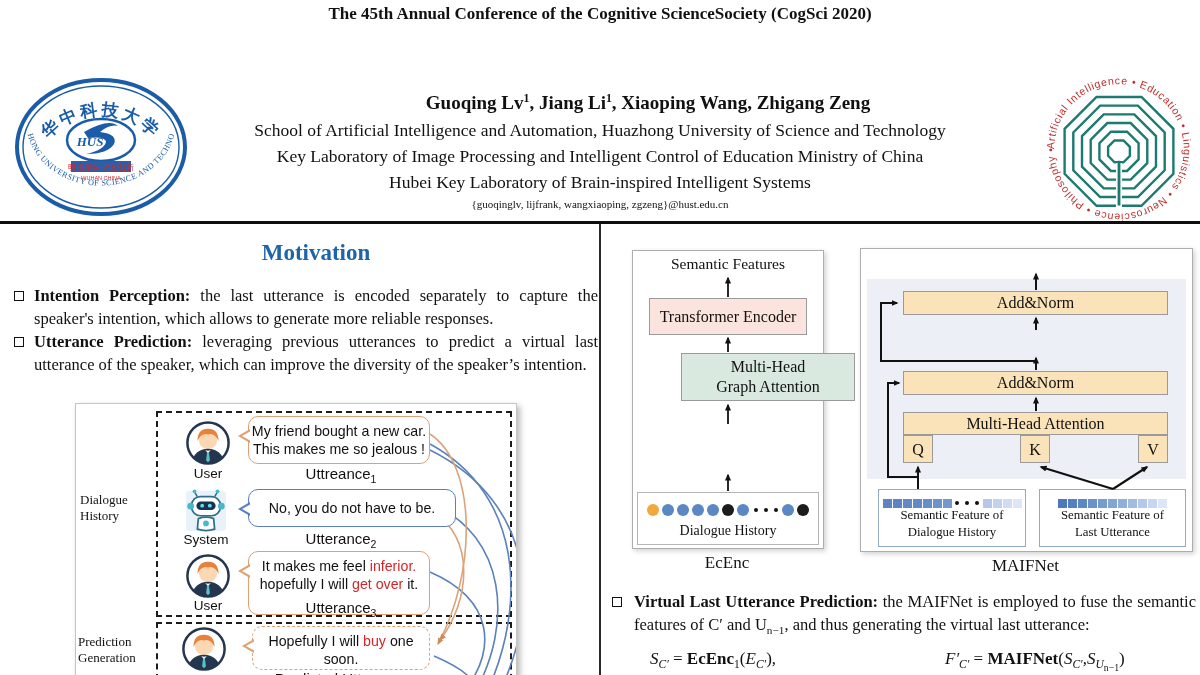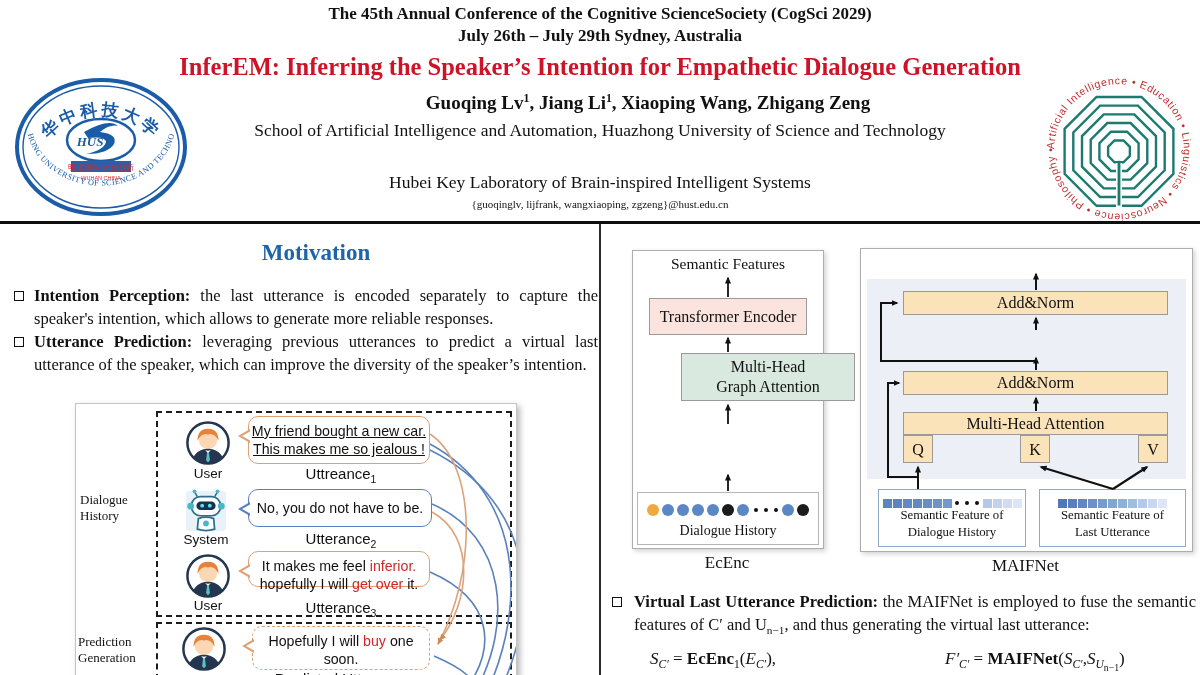--- a/index.html
+++ b/index.html
@@ -73,25 +73,24 @@
   .eq b{font-style:normal;font-weight:bold;}
   .eq sub{font-size:68%;}
   .eq sub sub{font-size:85%;}
   .mvar sub{font-size:68%;}
 </style>
 </head>
 <body>
 
 <div id="canvas">
 
-  <div class="hc conf" style="top:4px">The 45th Annual Conference  of the Cognitive ScienceSociety (CogSci 2029)</div>
-  <div class="hc conf" style="top:26px">July 26th – July 29th Sydney, Australia</div>
-  <div class="hc ptitle" style="top:53px">InferEM: Inferring the Speaker’s Intention for Empathetic Dialogue Generation</div>
+  <div class="hc conf" style="top:4px">The 45th Annual Conference  of the Cognitive ScienceSociety (CogSci 2020)</div>
   <div class="hc authors" style="top:92px"><span>Guoqing Lv</span><sup>1</sup><span>, Jiang Li</span><sup>1</sup><span>, Xiaoping Wang, Zhigang Zeng</span></div>
   <div class="hc affil" style="top:120px">School of Artificial Intelligence and Automation, Huazhong University of Science and Technology</div>
+  <div class="hc affil" style="top:146px">Key Laboratory of Image Processing and Intelligent Control of Education Ministry of China</div>
   <div class="hc affil" style="top:172px">Hubei Key Laboratory of Brain-inspired Intelligent Systems</div>
   <div class="hc affil" style="top:198px;font-size:11px">{guoqinglv, lijfrank, wangxiaoping, zgzeng}@hust.edu.cn</div>
 
   <div style="position:absolute;left:14px;top:74px;">
     <svg width="174" height="148" viewBox="0 0 174 148">
       <defs>
         <path id="hustTop" d="M 24 86 A 64 54 0 0 1 150 86"></path>
         <path id="hustBot" d="M 13 58 A 75 64 0 0 0 161 58"></path>
       </defs>
       <ellipse cx="87" cy="73" rx="84" ry="67" fill="#fff" stroke="#1a5ca8" stroke-width="4"></ellipse>
@@ -183,21 +182,21 @@
       <circle cx="24" cy="24" r="21.5" fill="#fff" stroke="#24364f" stroke-width="2.6"></circle>
       <g clip-path="url(#c1)">
         <circle cx="24" cy="21" r="9.5" fill="#fcd7b4"></circle>
         <path d="M13 22 Q13 9 24 9 Q35 9 35 22 Q31 13 24 15 Q17 13 13 22 Z" fill="#e8813a"></path>
         <path d="M6 46 Q10 30 24 30 Q38 30 42 46 Z" fill="#24364f"></path>
         <path d="M21 31 L24 35 L27 31 Q24 33 21 31 Z" fill="#fff"></path>
         <path d="M23 34 L25 34 L26 42 L24 44 L22 42 Z" fill="#59c2c9"></path>
       </g>
     </svg>
     <div class="speaker-name" style="left:97px;top:62px;">User</div>
-    <div class="bubble bub-user" style="left:172px;top:12px;width:182px;height:48px;text-decoration:underline;">
+    <div class="bubble bub-user" style="left:172px;top:12px;width:182px;height:48px;">
       <span class="tail"></span>
         <span class="tail2"></span>
       <div>My friend bought a new car.</div>
       <div>This makes me so jealous !</div>
     </div>
     <div class="utt-label" style="left:195px;top:61px;width:140px;"><span>Uttreance</span><sub>1</sub></div>
 
     <svg class="avatar" style="left:107px;top:83px;" viewBox="0 0 48 48">
       <rect x="3" y="4" width="42" height="42" rx="4" fill="#e9f2f9"></rect>
       <line x1="15" y1="10" x2="12" y2="5" stroke="#2e6f8e" stroke-width="1.6"></line>
@@ -207,21 +206,21 @@
       <rect x="9" y="10" width="30" height="20" rx="9" fill="#fff" stroke="#2e6f8e" stroke-width="1.8"></rect>
       <circle cx="8" cy="20" r="3.5" fill="#49b6c9"></circle>
         <circle cx="40" cy="20" r="3.5" fill="#49b6c9"></circle>
       <rect x="14" y="15" width="20" height="9" rx="4.5" fill="#16324f"></rect>
       <circle cx="20" cy="19.5" r="2" fill="#5fe0e8"></circle>
         <circle cx="28" cy="19.5" r="2" fill="#5fe0e8"></circle>
       <path d="M16 33 Q24 30 32 33 L33 44 Q24 47 15 44 Z" fill="#fff" stroke="#2e6f8e" stroke-width="1.8"></path>
       <circle cx="24" cy="38" r="3" fill="#49b6c9"></circle>
     </svg>
     <div class="speaker-name" style="left:95px;top:128px;">System</div>
-    <div class="bubble bub-sys" style="left:172px;top:85px;width:184px;height:38px;padding-top:9px;">
+    <div class="bubble bub-sys" style="left:172px;top:85px;width:208px;height:38px;padding-top:9px;">
       <span class="tail"></span>
         <span class="tail2"></span>
       <div>No, you do not have to be.</div>
     </div>
     <div class="utt-label" style="left:195px;top:126px;width:140px;"><span>Utterance</span><sub>2</sub></div>
 
     <svg class="avatar" style="left:109px;top:149px;" viewBox="0 0 48 48">
       <defs>
           <clipPath id="c3">
             <circle cx="24" cy="24" r="21"></circle>
@@ -230,21 +229,21 @@
       <circle cx="24" cy="24" r="21.5" fill="#fff" stroke="#24364f" stroke-width="2.6"></circle>
       <g clip-path="url(#c3)">
         <circle cx="24" cy="21" r="9.5" fill="#fcd7b4"></circle>
         <path d="M13 22 Q13 9 24 9 Q35 9 35 22 Q31 13 24 15 Q17 13 13 22 Z" fill="#e8813a"></path>
         <path d="M6 46 Q10 30 24 30 Q38 30 42 46 Z" fill="#24364f"></path>
         <path d="M21 31 L24 35 L27 31 Q24 33 21 31 Z" fill="#fff"></path>
         <path d="M23 34 L25 34 L26 42 L24 44 L22 42 Z" fill="#59c2c9"></path>
       </g>
     </svg>
     <div class="speaker-name" style="left:97px;top:194px;">User</div>
-    <div class="bubble bub-user" style="left:172px;top:147px;width:182px;height:36px;">
+    <div class="bubble bub-user" style="left:172px;top:147px;width:182px;height:64px;">
       <span class="tail"></span>
         <span class="tail2"></span>
       <div><span>It makes me feel </span><span class="redw">inferior.</span></div>
       <div><span>hopefully I will </span><span class="redw">get over</span><span> it.</span></div>
     </div>
     <div class="utt-label" style="left:195px;top:195px;width:140px;"><span>Utterance</span><sub>3</sub></div>
 
     <svg class="avatar" style="left:105px;top:222px;" viewBox="0 0 48 48">
       <defs>
           <clipPath id="c4">

